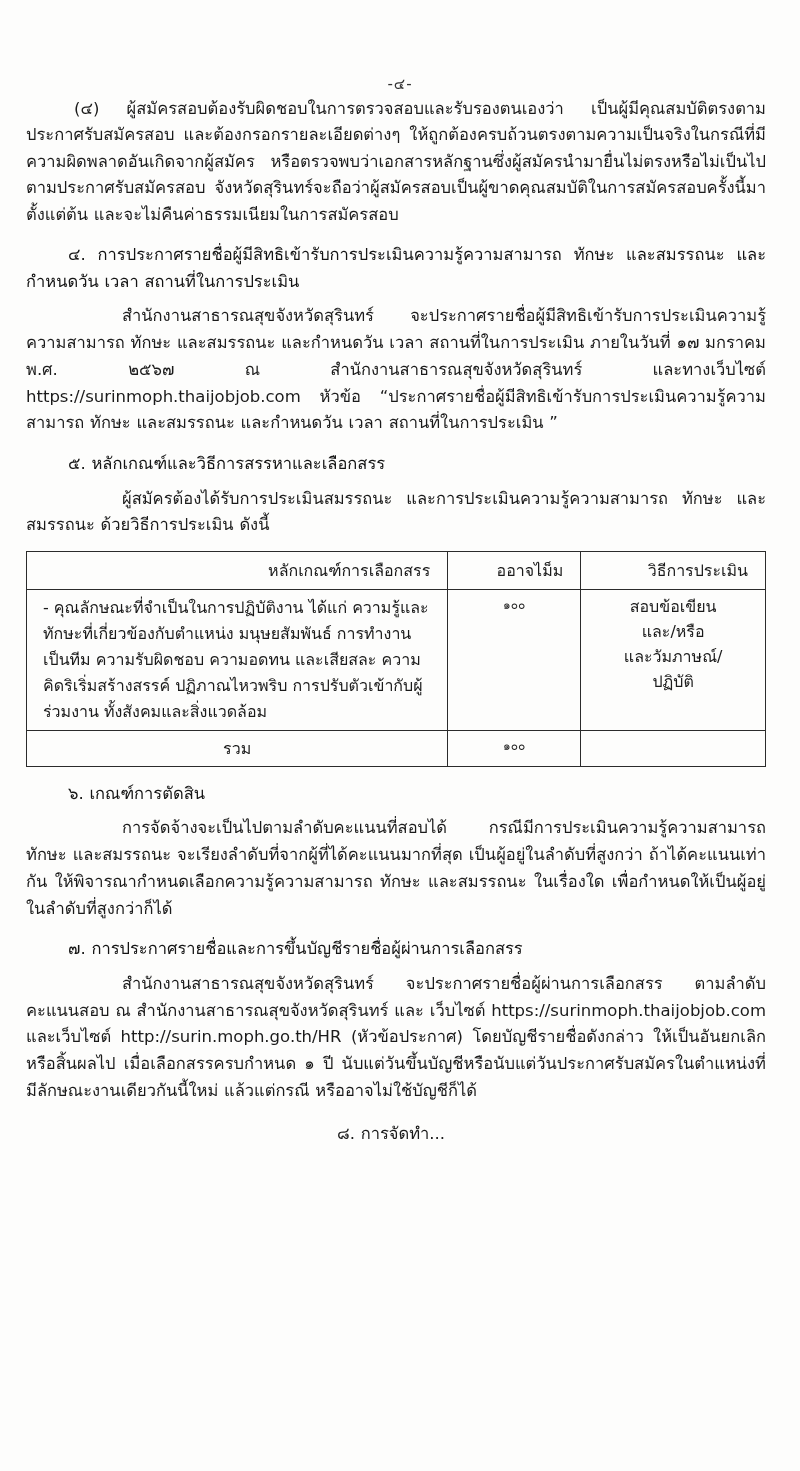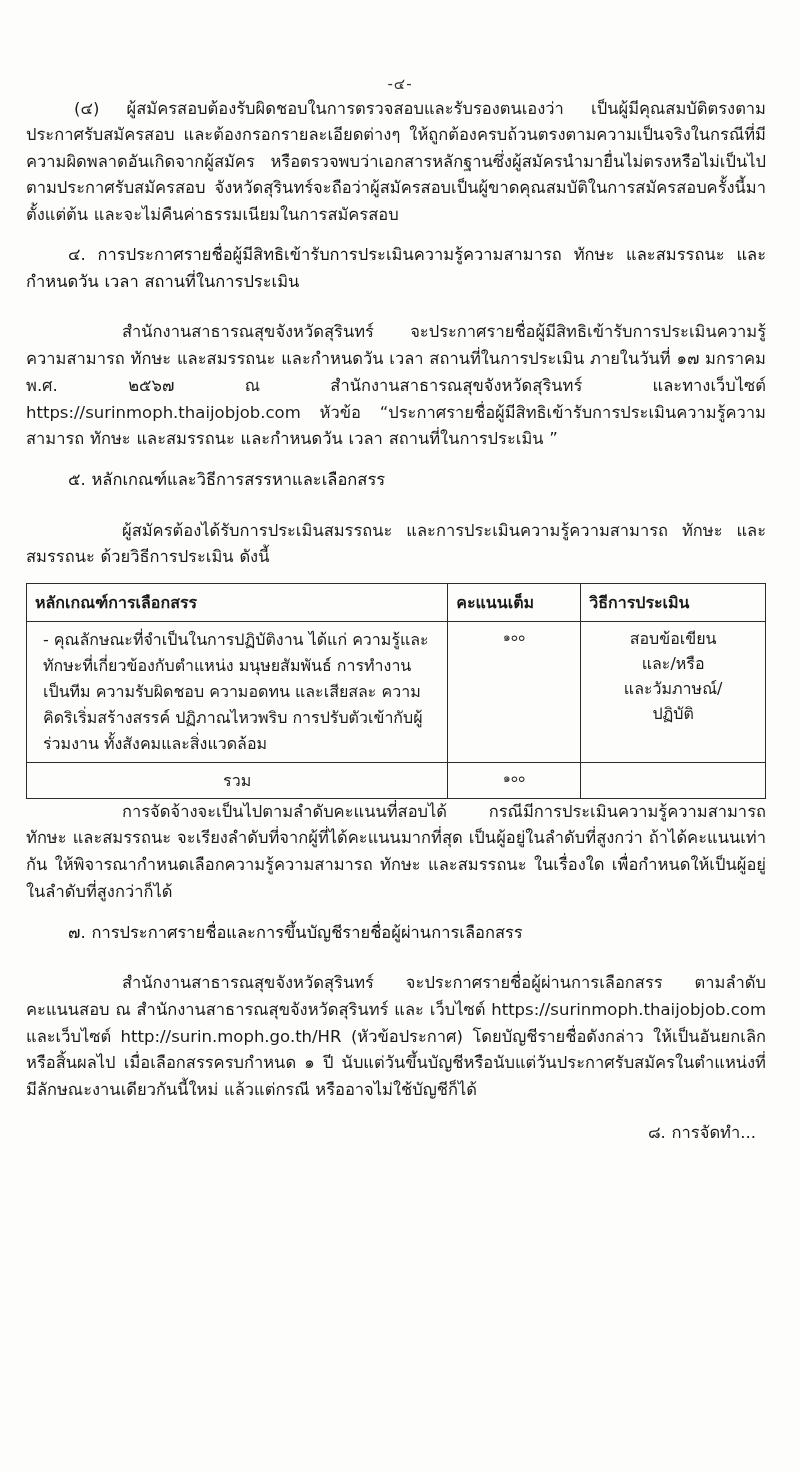--- a/index.html
+++ b/index.html
@@ -36,46 +36,46 @@
   p {
     margin: 0;
     font-size: 16.5px;
     line-height: 1.62;
     color: #1b1b1b;
     text-align: justify;
     text-justify: inter-word;
     word-spacing: 0.5px;
   }
   .indent-lg { text-indent: 48px; }
-  .indent-xl { text-indent: 96px; }
+  .indent-xl { text-indent: 96px; margin-top: 8px; }
   .block { margin-top: 14px; }
-  .block-sm { margin-top: 24px; }
+  .block-sm { margin-top: 8px; }
   .heading-line {
     font-size: 16.5px;
     line-height: 1.62;
     color: #141414;
     text-indent: 42px;
   }
 
   table.criteria {
     width: 100%;
     border-collapse: collapse;
     margin-top: 12px;
     font-size: 16px;
   }
   table.criteria th,
   table.criteria td {
     border: 1px solid #2b2b2b;
     padding: 5px 16px;
     vertical-align: top;
   }
   table.criteria th {
-    font-weight: bold;
-    text-align: left;
-    padding: 6px 8px;
+    font-weight: normal;
+    text-align: right;
+    padding: 6px 17px;
   }
   .col-a { width: 57%; }
   .col-b { width: 18%; }
   .col-c { width: 25%; }
   td.cell-criteria {
     line-height: 1.62;
     padding-top: 8px;
     padding-bottom: 8px;
   }
   td.cell-score {
@@ -86,21 +86,21 @@
   td.cell-method {
     text-align: center;
     line-height: 1.55;
     padding-top: 8px;
   }
   td.total-label {
     text-align: center;
     padding: 6px 4px;
   }
   .footer-line {
-    text-align: right;
+    text-align: center;
     font-size: 16.5px;
     margin-top: 16px;
     padding-right: 10px;
   }
   .tight { line-height: 1.6; }
 </style>
 </head>
 <body>
 
 <div class="page">
@@ -116,41 +116,42 @@
     <p class="indent-xl block-sm">สำนักงานสาธารณสุขจังหวัดสุรินทร์ จะประกาศรายชื่อผู้มีสิทธิเข้ารับการประเมินความรู้ความสามารถ ทักษะ และสมรรถนะ และกำหนดวัน เวลา สถานที่ในการประเมิน ภายในวันที่ ๑๗ มกราคม พ.ศ. ๒๕๖๗ ณ สำนักงานสาธารณสุขจังหวัดสุรินทร์ และทางเว็บไซต์ https://surinmoph.thaijobjob.com หัวข้อ “ประกาศรายชื่อผู้มีสิทธิเข้ารับการประเมินความรู้ความสามารถ ทักษะ และสมรรถนะ และกำหนดวัน เวลา สถานที่ในการประเมิน ”</p>
 
     <p class="heading-line block">๕.  หลักเกณฑ์และวิธีการสรรหาและเลือกสรร</p>
 
     <p class="indent-xl block-sm">ผู้สมัครต้องได้รับการประเมินสมรรถนะ และการประเมินความรู้ความสามารถ ทักษะ และสมรรถนะ ด้วยวิธีการประเมิน ดังนี้</p>
 
     <table class="criteria">
       <thead>
         <tr>
           <th class="col-a">หลักเกณฑ์การเลือกสรร</th>
-          <th class="col-b">คะแนนเต็ม</th>
+          <th class="col-b">ออาจไม็ม</th>
           <th class="col-c">วิธีการประเมิน</th>
         </tr>
       </thead>
       <tbody>
         <tr>
           <td class="cell-criteria">-  คุณลักษณะที่จำเป็นในการปฏิบัติงาน ได้แก่ ความรู้และทักษะที่เกี่ยวข้องกับตำแหน่ง มนุษยสัมพันธ์ การทำงานเป็นทีม ความรับผิดชอบ ความอดทน และเสียสละ ความคิดริเริ่มสร้างสรรค์ ปฏิภาณไหวพริบ การปรับตัวเข้ากับผู้ร่วมงาน ทั้งสังคมและสิ่งแวดล้อม</td>
           <td class="cell-score">๑๐๐</td>
           <td class="cell-method" style="white-space: pre-line;">สอบข้อเขียน
 และ/หรือ
 และวัมภาษณ์/
 ปฏิบัติ</td>
         </tr>
         <tr>
           <td class="total-label">รวม</td>
           <td class="cell-score">๑๐๐</td>
           <td>&nbsp;</td>
         </tr>
       </tbody>
     </table>
 
+    <p class="heading-line block">๖.  เกณฑ์การตัดสิน</p>
 
 
     <p class="indent-xl">การจัดจ้างจะเป็นไปตามลำดับคะแนนที่สอบได้ กรณีมีการประเมินความรู้ความสามารถ ทักษะ และสมรรถนะ จะเรียงลำดับที่จากผู้ที่ได้คะแนนมากที่สุด เป็นผู้อยู่ในลำดับที่สูงกว่า ถ้าได้คะแนนเท่ากัน ให้พิจารณากำหนดเลือกความรู้ความสามารถ ทักษะ และสมรรถนะ ในเรื่องใด เพื่อกำหนดให้เป็นผู้อยู่ในลำดับที่สูงกว่าก็ได้</p>
 
     <p class="heading-line block">๗.  การประกาศรายชื่อและการขึ้นบัญชีรายชื่อผู้ผ่านการเลือกสรร</p>
 
     <p class="indent-xl block-sm">สำนักงานสาธารณสุขจังหวัดสุรินทร์ จะประกาศรายชื่อผู้ผ่านการเลือกสรร ตามลำดับคะแนนสอบ ณ สำนักงานสาธารณสุขจังหวัดสุรินทร์ และ เว็บไซต์ https://surinmoph.thaijobjob.com และเว็บไซต์ http://surin.moph.go.th/HR (หัวข้อประกาศ) โดยบัญชีรายชื่อดังกล่าว ให้เป็นอันยกเลิกหรือสิ้นผลไป เมื่อเลือกสรรครบกำหนด ๑ ปี นับแต่วันขึ้นบัญชีหรือนับแต่วันประกาศรับสมัครในตำแหน่งที่มีลักษณะงานเดียวกันนี้ใหม่ แล้วแต่กรณี หรืออาจไม่ใช้บัญชีก็ได้</p>
 
     <p class="footer-line">๘.  การจัดทำ...</p>
 

